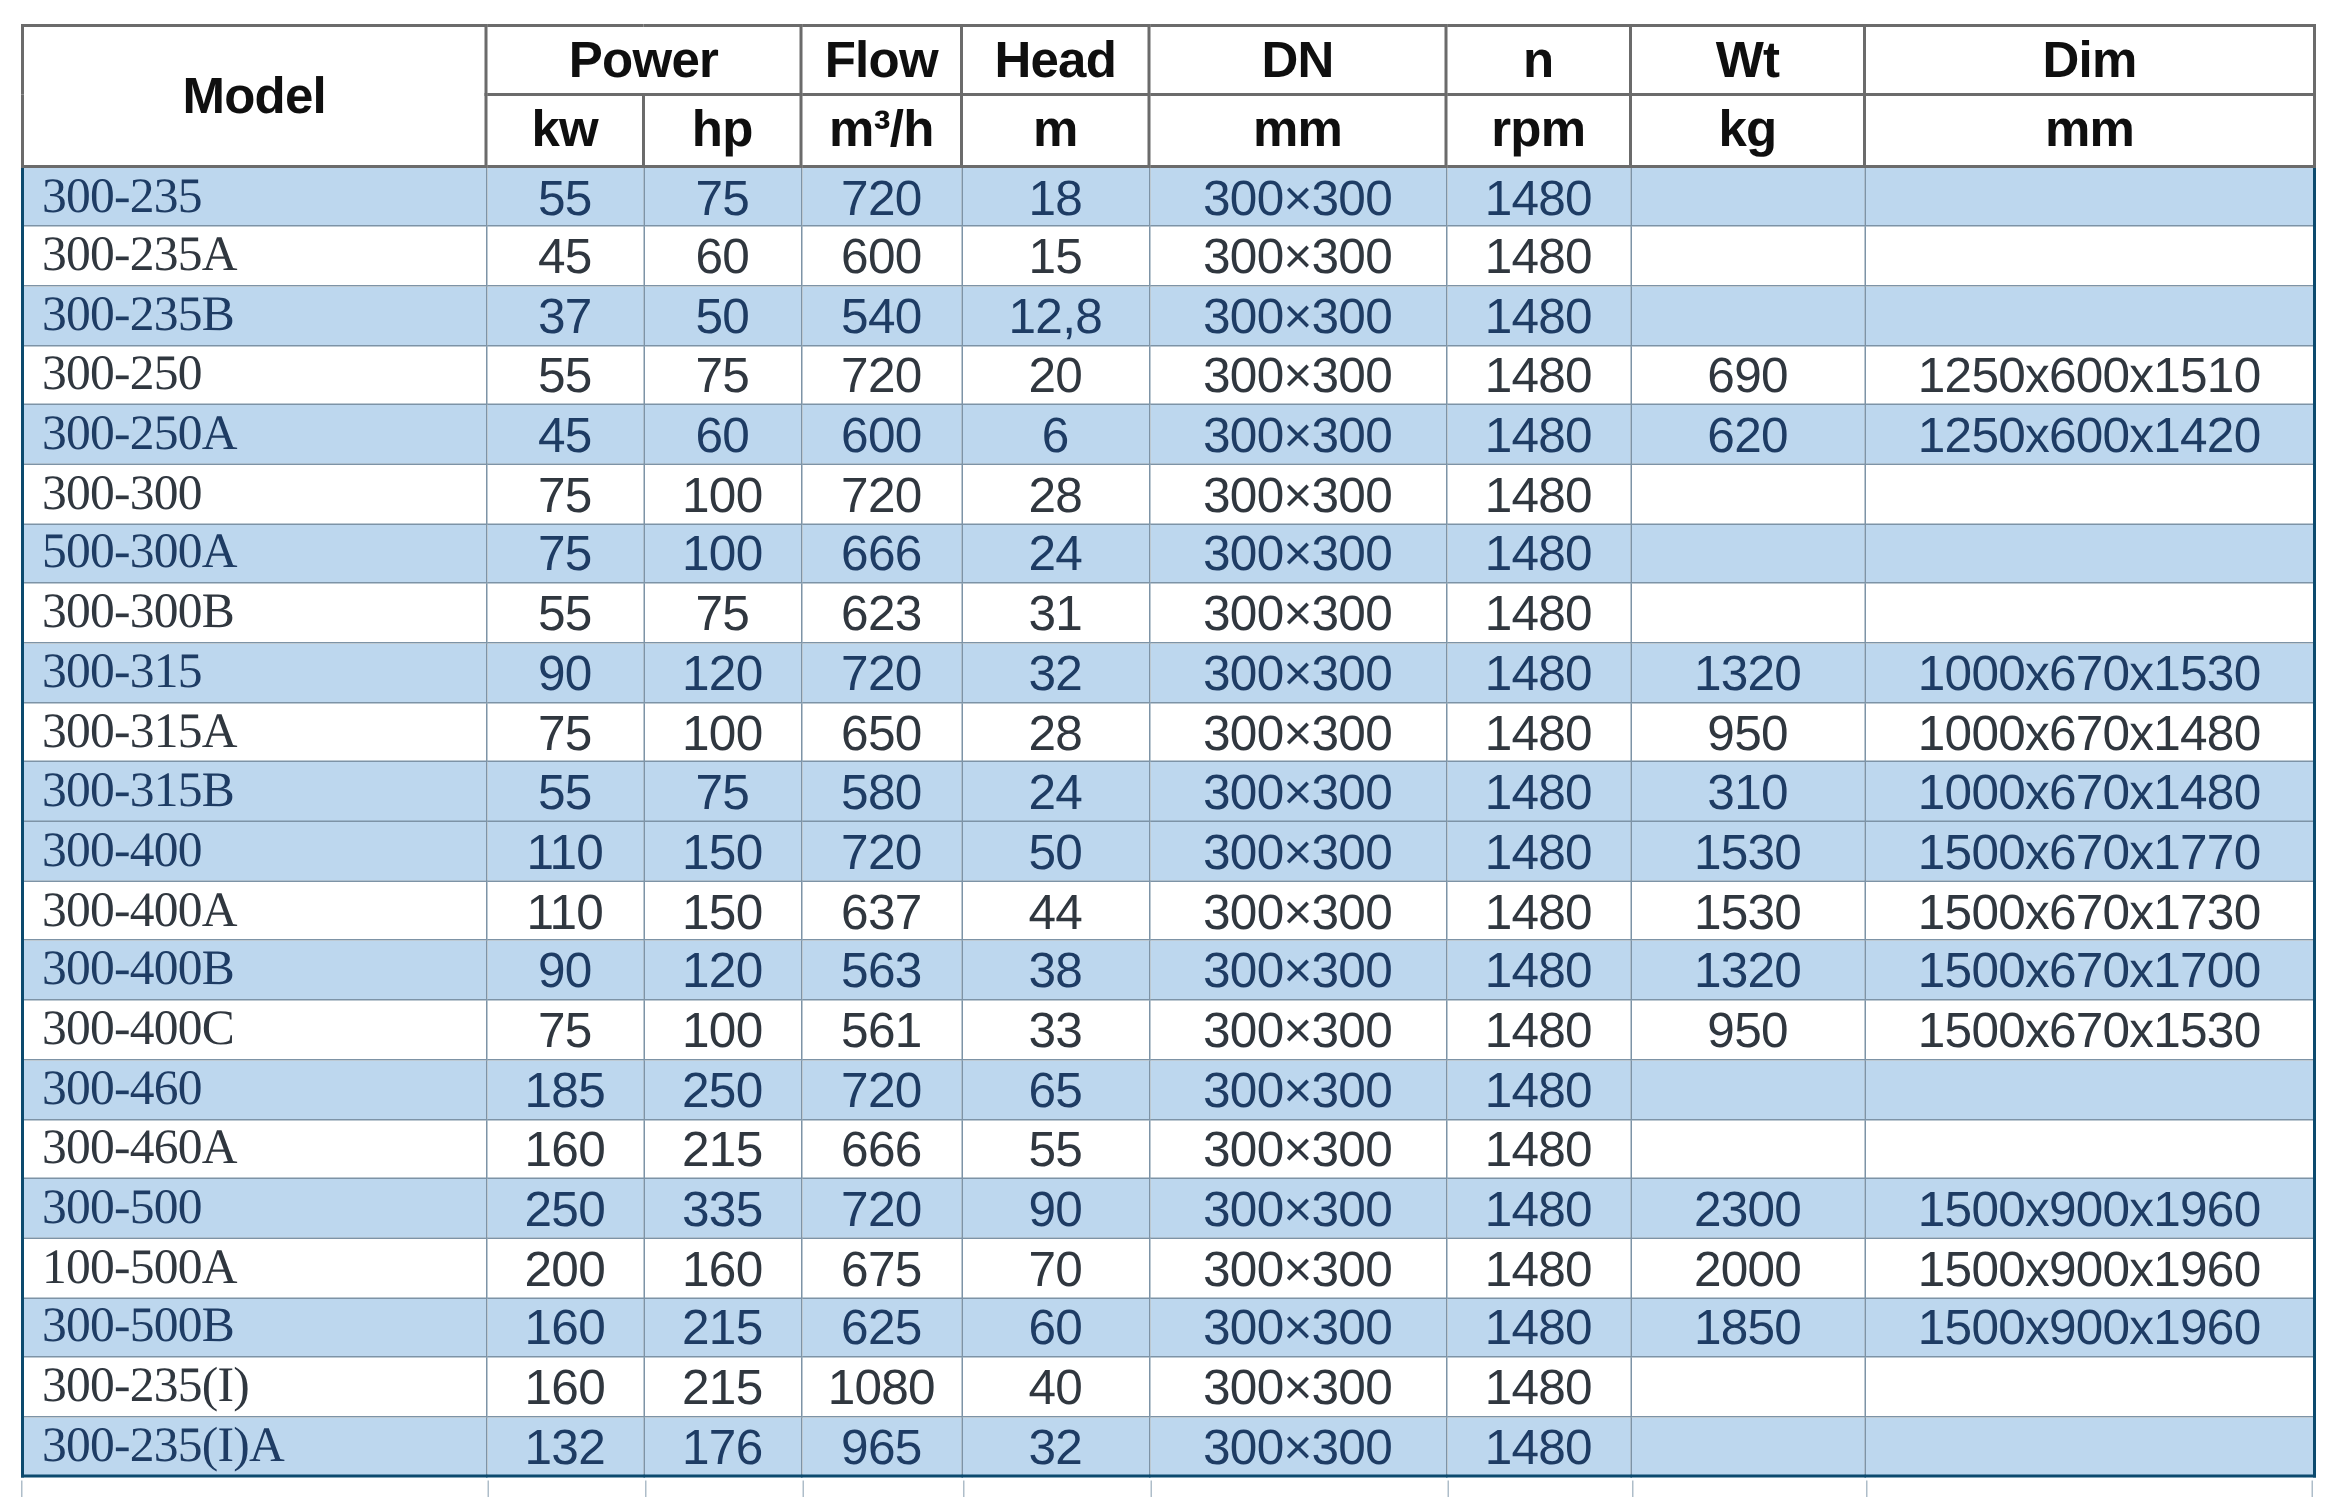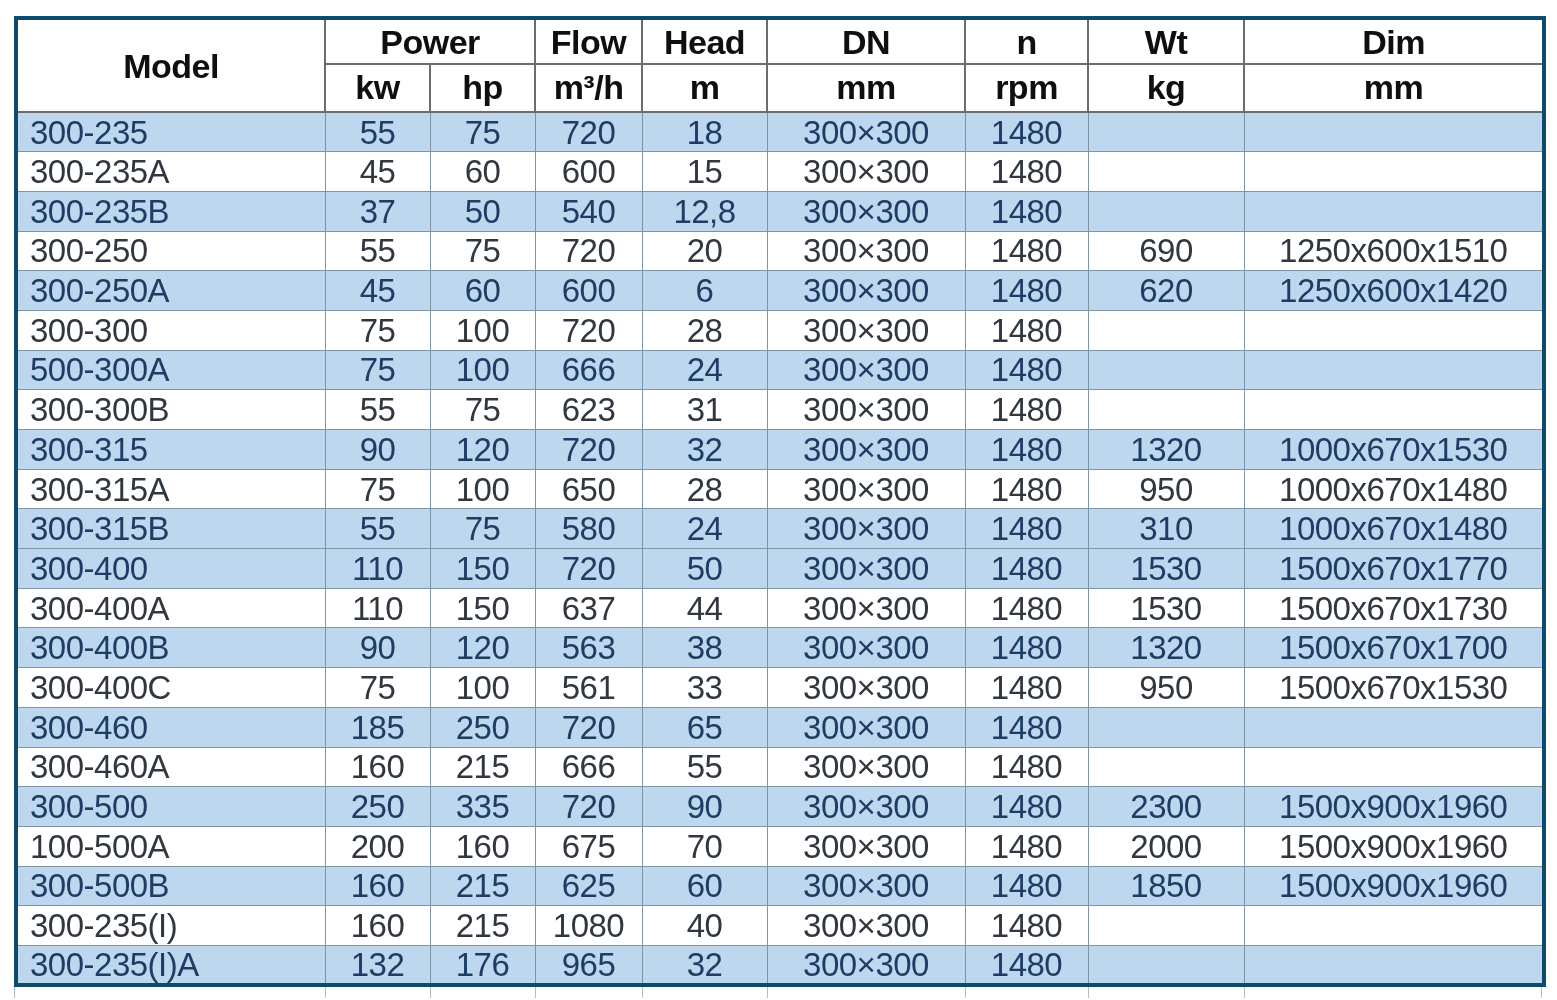--- a/index.html
+++ b/index.html
@@ -20,21 +20,21 @@
     background: #ffffff;
   }
   table.spec {
     position: absolute;
     left: 14px;
     top: 16px;
     width: 1528px;
     height: 969px;
     border-collapse: collapse;
     table-layout: fixed;
-    border: 4px solid #0c4a6e;
+    border: 2px solid #0c4a6e;
   }
   .spec th, .spec td {
     overflow: hidden;
     white-space: nowrap;
     padding: 0;
     line-height: 1;
   }
   .spec thead th {
     border: 2px solid #6b6b6b;
     background: #ffffff;
@@ -55,20 +55,21 @@
   .spec tbody td {
     border: 1px solid #7d93a6;
     font-size: 33px;
     letter-spacing: -0.5px;
     text-align: center;
     vertical-align: middle;
   }
   .spec tbody td.c-model {
     text-align: left;
     padding-left: 12px;
+    font-family: Liberation Serif, serif;
   }
   .spec tbody tr.blue td  { background: #bdd7ee; color: #1e3c64; }
   .spec tbody tr.white td { background: #ffffff; color: #30373f; }
   
   .stub {
     position: absolute;
     top: 987px;
     width: 1px;
     height: 11px;
     background: #aebdc9;

